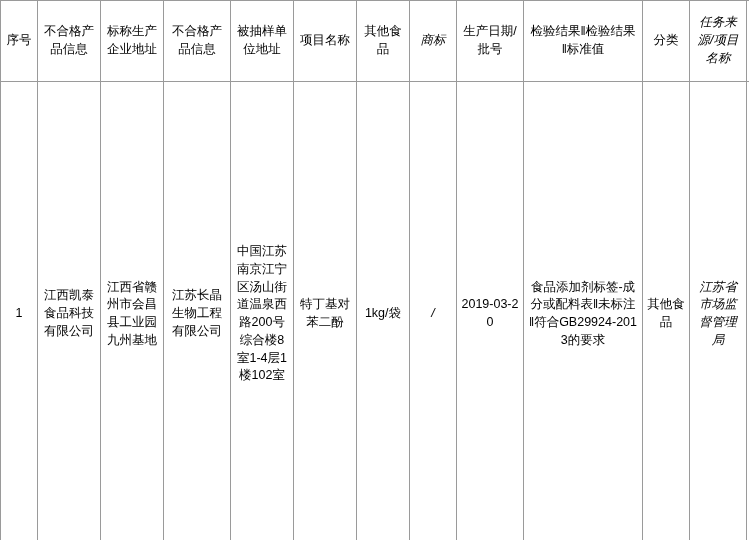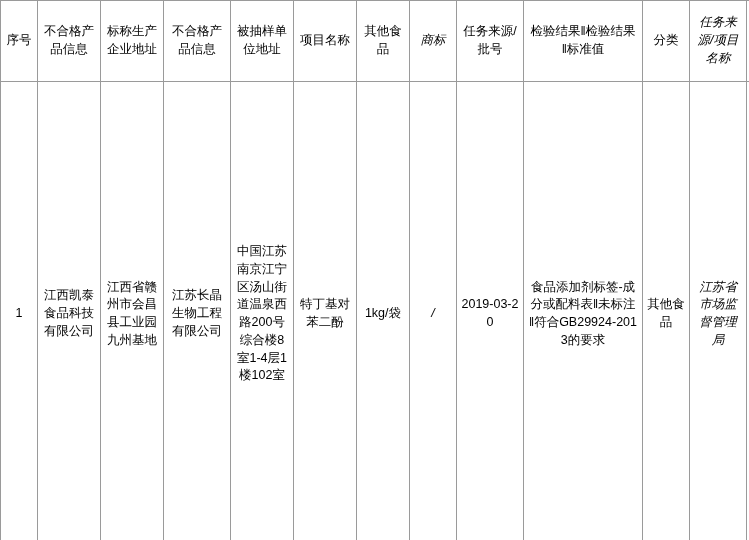--- a/index.html
+++ b/index.html
@@ -76,21 +76,21 @@
     <thead>
       <tr>
         <th class="c-seq">序号</th>
         <th class="c-name">不合格产品信息</th>
         <th class="c-addr">标称生产企业地址</th>
         <th class="c-sname">不合格产品信息</th>
         <th class="c-saddr">被抽样单位地址</th>
         <th class="c-food">项目名称</th>
         <th class="c-spec">其他食品</th>
         <th class="c-brand">商标</th>
-        <th class="c-date">任务来源/批号</th>
+        <th class="c-date">生产日期/批号</th>
         <th class="c-item">检验结果‖检验结果‖标准值</th>
         <th class="c-class">分类</th>
         <th class="c-task">任务来源/项目名称</th>
         <th class="c-org">检验机构</th>
 
       </tr>
     </thead>
     <tbody>
       <tr>
         <td class="c-seq">1</td>

